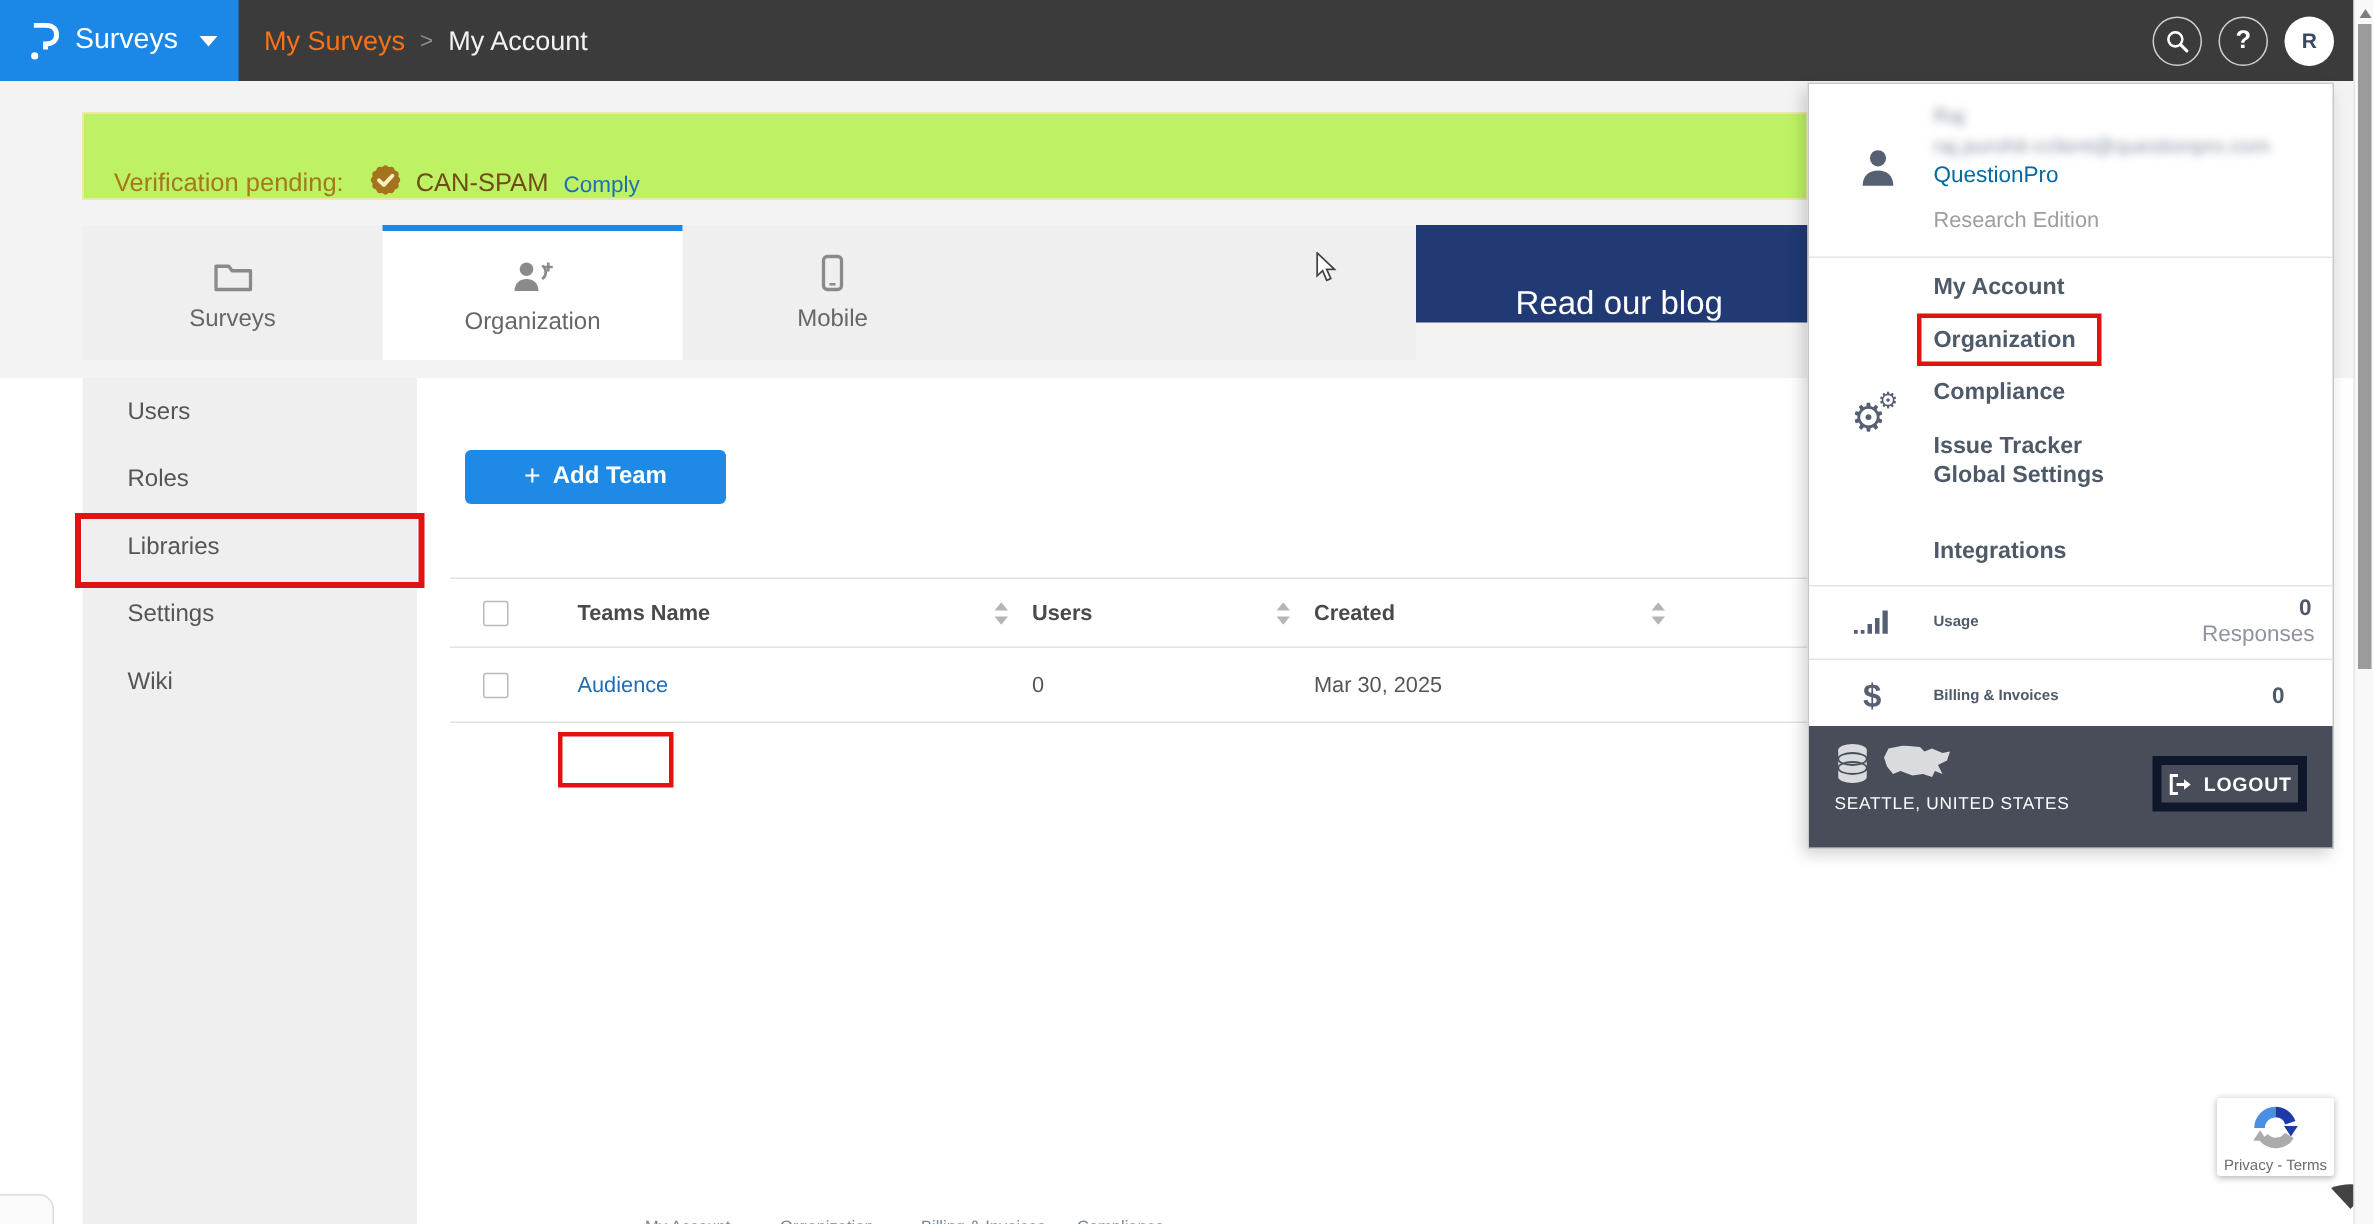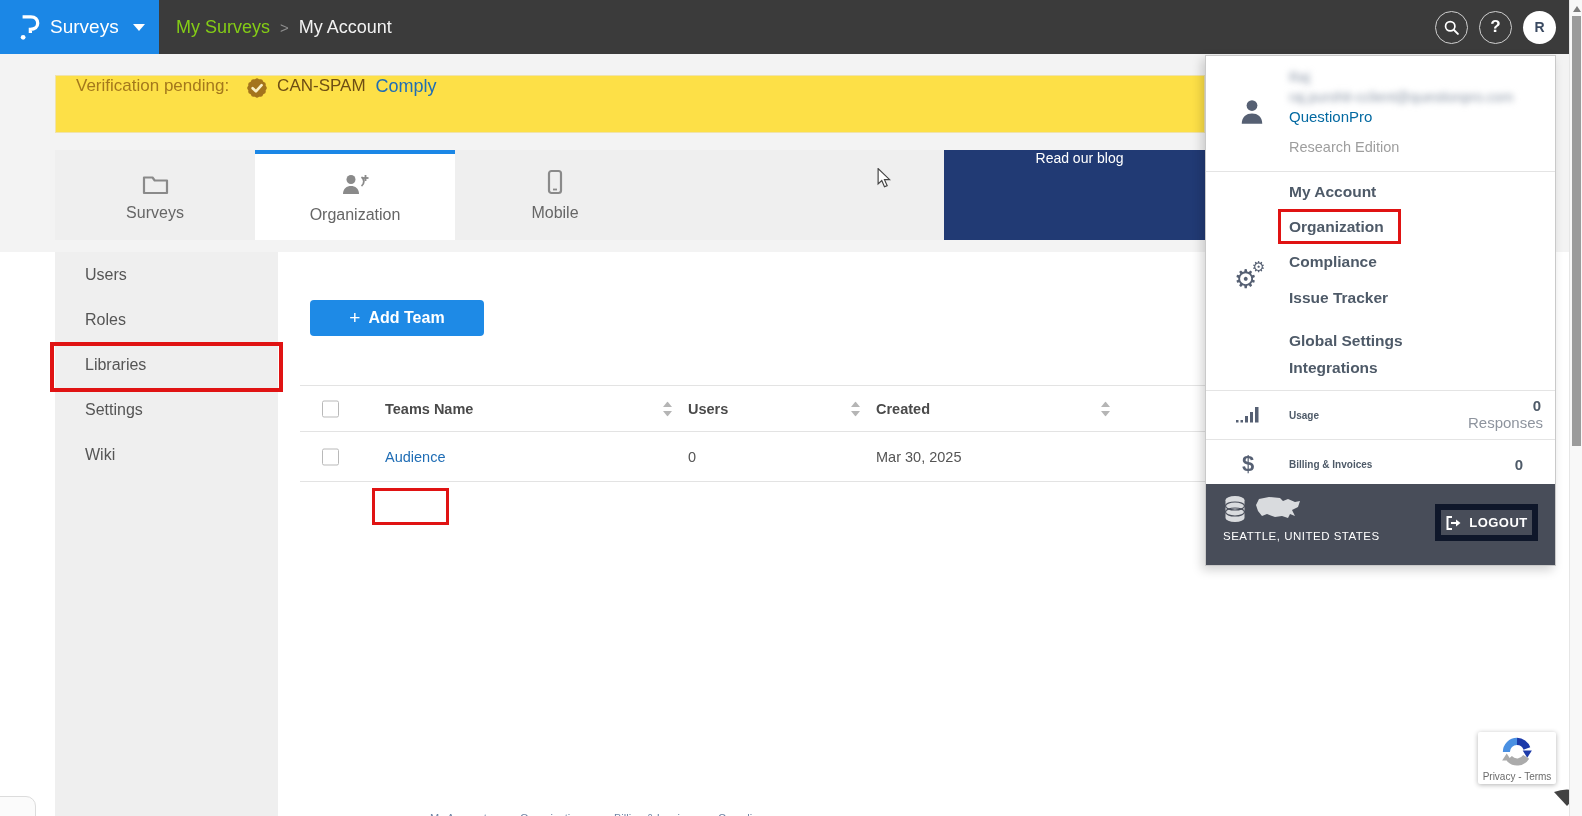--- a/index.html
+++ b/index.html
@@ -9,48 +9,48 @@
 
   
   .topbar { position:absolute; left:0; top:0; width:1582px; height:54px; background:#3b3b3b; z-index:6; }
   .logo-block { position:absolute; left:0; top:0; width:159px; height:54px; background:#1b87e6;
     display:flex; align-items:center; gap:10px; padding-left:18px; cursor:pointer; }
   .logo-mark { width:22px; height:30px; }
   .product-label { color:#fff; font-size:19px; }
   .caret-down { width:0; height:0; border-left:6px solid transparent; border-right:6px solid transparent;
     border-top:7px solid #ffffff; margin-left:4px; }
   .breadcrumb { position:absolute; left:176px; top:0; height:54px; display:flex; align-items:center; gap:10px; font-size:18px; }
-  .crumb-parent { color:#84cc16; cursor:pointer; }
+  .crumb-parent { color:#f97316; cursor:pointer; }
   .crumb-sep { color:#8f8f8f; font-size:15px; }
   .crumb-current { color:#f2f2f2; }
   .topbar-right { position:absolute; right:26px; top:0; height:54px; display:flex; align-items:center; gap:11px; }
   .circle-btn { width:33px; height:33px; border-radius:50%; border:1.5px solid #cfcfcf;
     display:flex; align-items:center; justify-content:center; cursor:pointer; }
   .help-q { color:#ffffff; font-size:17px; font-weight:bold; }
   .avatar-btn { width:33px; height:33px; border-radius:50%; background:#ffffff; border:none;
     display:flex; align-items:center; justify-content:center; cursor:pointer; }
   .avatar-btn span { color:#3a4a61; font-size:14px; font-weight:bold; }
 
   
   .gray-band { position:absolute; left:0; top:54px; width:1582px; height:198px; background:#f3f3f3; }
-  .banner { position:absolute; left:55px; top:75px; width:1150px; height:58px; background:#fde047;
-    border:1px solid #f0e3ab; display:flex; align-items:flex-start; z-index:2; }
+  .banner { position:absolute; left:55px; top:75px; width:1150px; height:58px; background:#bef264;
+    border:1px solid #f0e3ab; display:flex; align-items:flex-end; z-index:2; }
   .banner-label { color:#a4781c; font-size:17px; margin-left:20px; }
   .banner-badge-icon { margin-left:16px; width:24px; height:24px; }
   .banner-badge { color:#6e4e14; font-size:17px; margin-left:8px; }
-  .banner-link { color:#1f6db5; font-size:18px; margin-left:10px; cursor:pointer; }
+  .banner-link { color:#1f6db5; font-size:15px; margin-left:10px; cursor:pointer; }
 
   
   .tabbar { position:absolute; left:55px; top:150px; width:889px; height:90px; background:#efefef; display:flex; z-index:2; }
   .tab { width:200px; height:90px; display:flex; flex-direction:column; align-items:center; justify-content:center;
     gap:9px; cursor:pointer; color:#666; font-size:16px; }
   .tab .t-icon { height:26px; display:flex; align-items:flex-end; }
   .tab.active { background:#ffffff; border-top:4px solid #1b87e6; }
-  .blog-btn { position:absolute; left:944px; top:150px; width:271px; height:90px; background:#213a74;
-    color:#fff; font-size:14px; display:flex; align-items:flex-start; justify-content:center; cursor:pointer; z-index:2; }
+  .blog-btn { position:absolute; left:944px; top:150px; width:271px; height:65px; background:#213a74;
+    color:#fff; font-size:22px; display:flex; align-items:flex-end; justify-content:center; cursor:pointer; z-index:2; }
 
   
   .sidebar { position:absolute; left:55px; top:252px; width:223px; height:564px; background:#efefef; z-index:2; }
   .side-item { height:45px; display:flex; align-items:center; padding-left:30px; color:#555; font-size:16px; cursor:pointer; }
   .side-item.active { background:#ffffff; border-left:4px solid #1b87e6; padding-left:26px; height:47px; }
 
   
   .add-team-btn { position:absolute; left:310px; top:300px; width:174px; height:36px; background:#1e8ae6;
     border:none; border-radius:4px; color:#fff; font-size:16px; font-weight:bold; cursor:pointer;
     display:flex; align-items:center; justify-content:center; gap:8px; z-index:2; }
@@ -280,21 +280,21 @@
       <span class="pn-org">QuestionPro</span>
       <span class="pn-edition">Research Edition</span>
     </div>
     <div class="pn-div"></div>
     <div class="pn-menu">
       <span class="pn-gears"><span class="g1">⚙</span><span class="g2">⚙</span></span>
       <span class="pn-item" style="top:11px">My Account</span>
       <span class="pn-item" style="top:46px">Organization</span>
       <span class="pn-item" style="top:81px">Compliance</span>
       <span class="pn-item" style="top:117px">Issue Tracker</span>
-      <span class="pn-item" style="top:160px">Global Settings</span>
+      <span class="pn-item" style="top:136px">Global Settings</span>
       <span class="pn-item" style="top:187px">Integrations</span>
     </div>
     <div class="pn-div"></div>
     <div class="pn-row">
       <svg class="pn-row-icon" width="24" height="18" viewBox="0 0 24 18">
         <rect x="0" y="14" width="2.5" height="2.5" fill="#566073"></rect>
         <rect x="4.5" y="14" width="2.5" height="2.5" fill="#566073"></rect>
         <rect x="9" y="10" width="3" height="6.5" fill="#566073"></rect>
         <rect x="14" y="6" width="3" height="10.5" fill="#566073"></rect>
         <rect x="19" y="1" width="3.5" height="15.5" fill="#566073"></rect>

